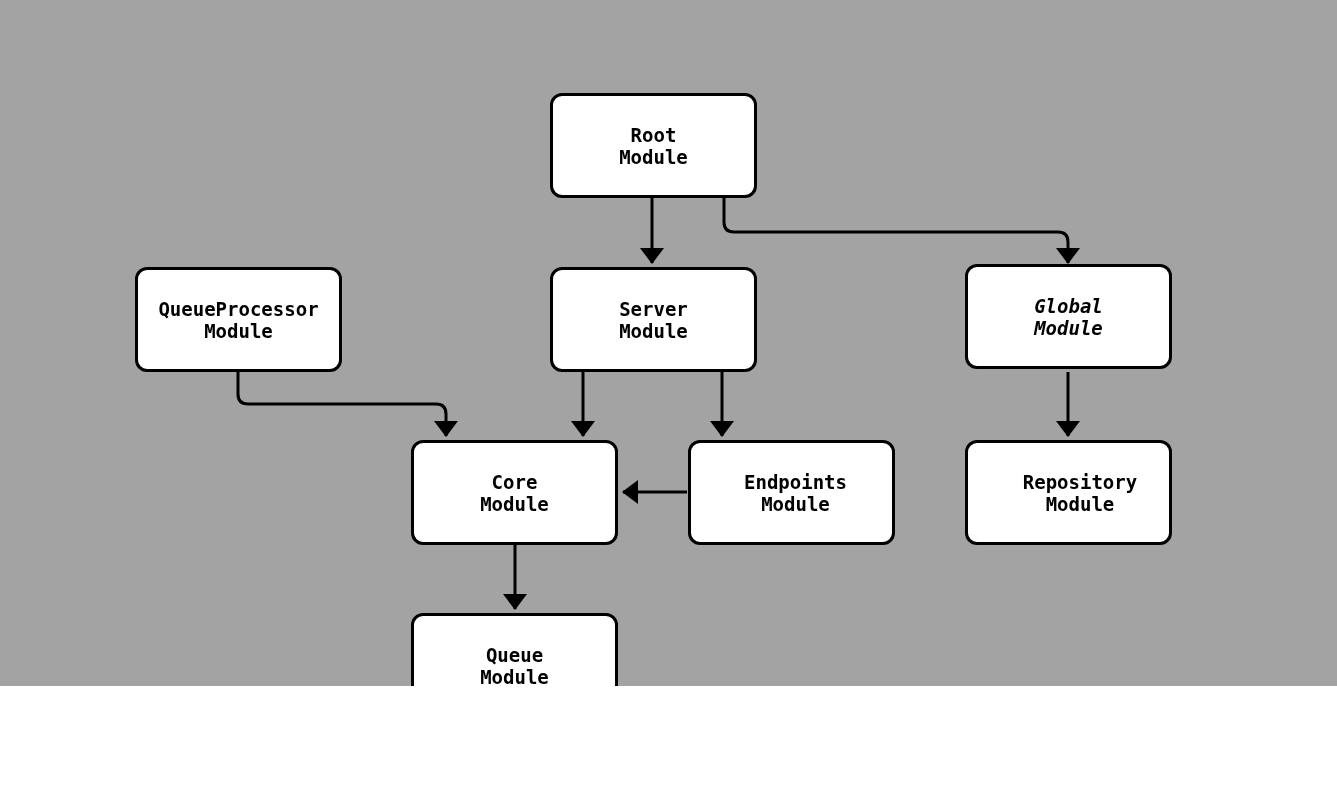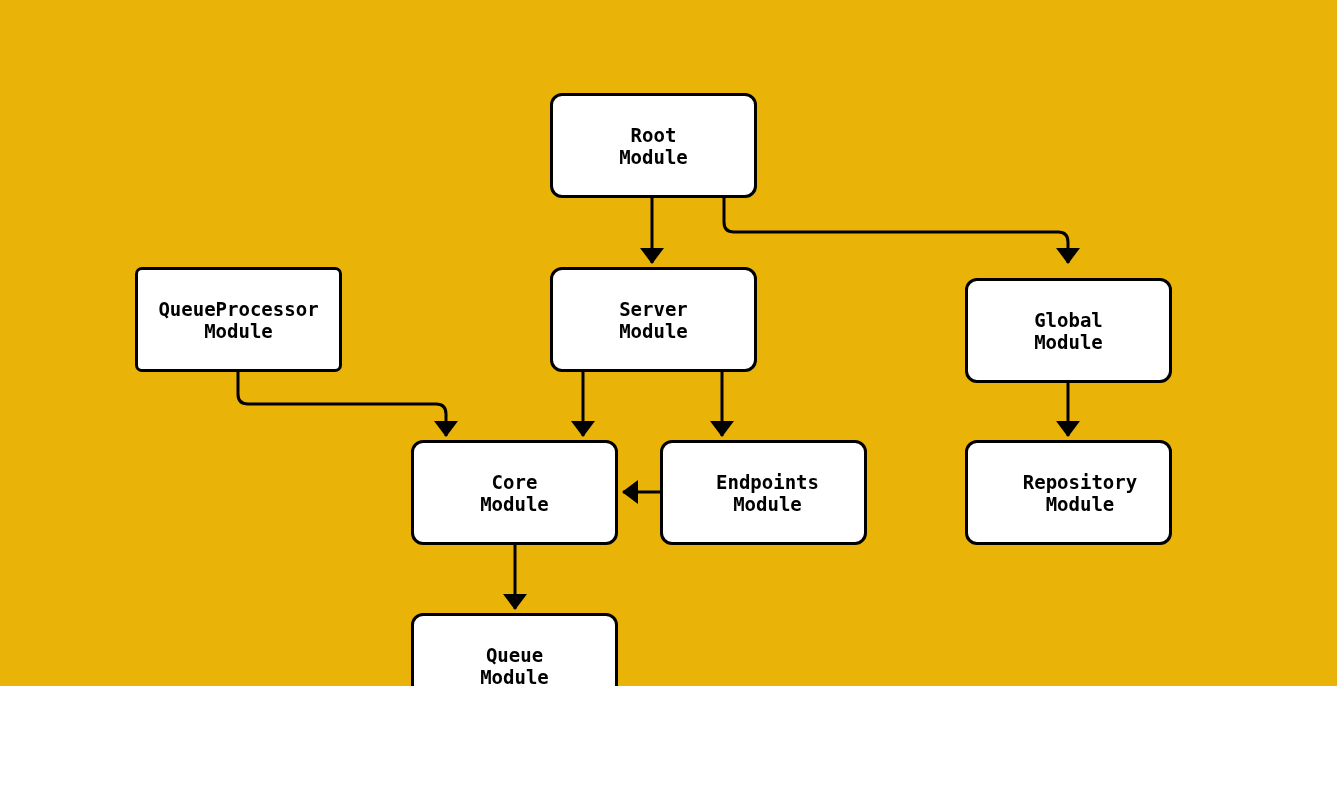--- a/index.html
+++ b/index.html
@@ -4,21 +4,21 @@
 <style>
   html, body {
     margin: 0;
     padding: 0;
     background: #ffffff;
   }
   .canvas {
     position: relative;
     width: 1337px;
     height: 686px;
-    background: #eab308;
+    background: #a3a3a3;
     font-family: "DejaVu Sans Mono", "Liberation Mono", monospace;
     overflow: hidden;
   }
   .edges-layer {
     position: absolute;
     left: 0;
     top: 0;
     width: 1337px;
     height: 809px;
   }
@@ -41,25 +41,25 @@
   }
   .node-label {
     font-size: 19px;
     font-weight: bold;
     line-height: 22px;
     color: #000000;
     text-align: center;
     white-space: pre-line;
   }
   .pos-root           { left: 550px; top:  93px; }
-  .pos-queueprocessor { left: 135px; top: 267px; border-radius: 7px; }
+  .pos-queueprocessor { left: 135px; top: 267px; }
   .pos-server         { left: 550px; top: 267px; }
-  .pos-global         { left: 965px; top: 278px; }
+  .pos-global         { left: 965px; top: 264px; font-style: italic; }
   .pos-core           { left: 411px; top: 440px; }
-  .pos-endpoints      { left: 660px; top: 440px; padding-left: 8px; }
+  .pos-endpoints      { left: 688px; top: 440px; padding-left: 8px; }
   .pos-repository     { left: 965px; top: 440px; padding-left: 23px; }
   .pos-queue          { left: 411px; top: 613px; justify-content: center; }
 </style>
 </head>
 <body>
 
 <div class="canvas">
 
   <svg class="edges-layer" viewBox="0 0 1337 809" xmlns="http://www.w3.org/2000/svg">
     <defs>

